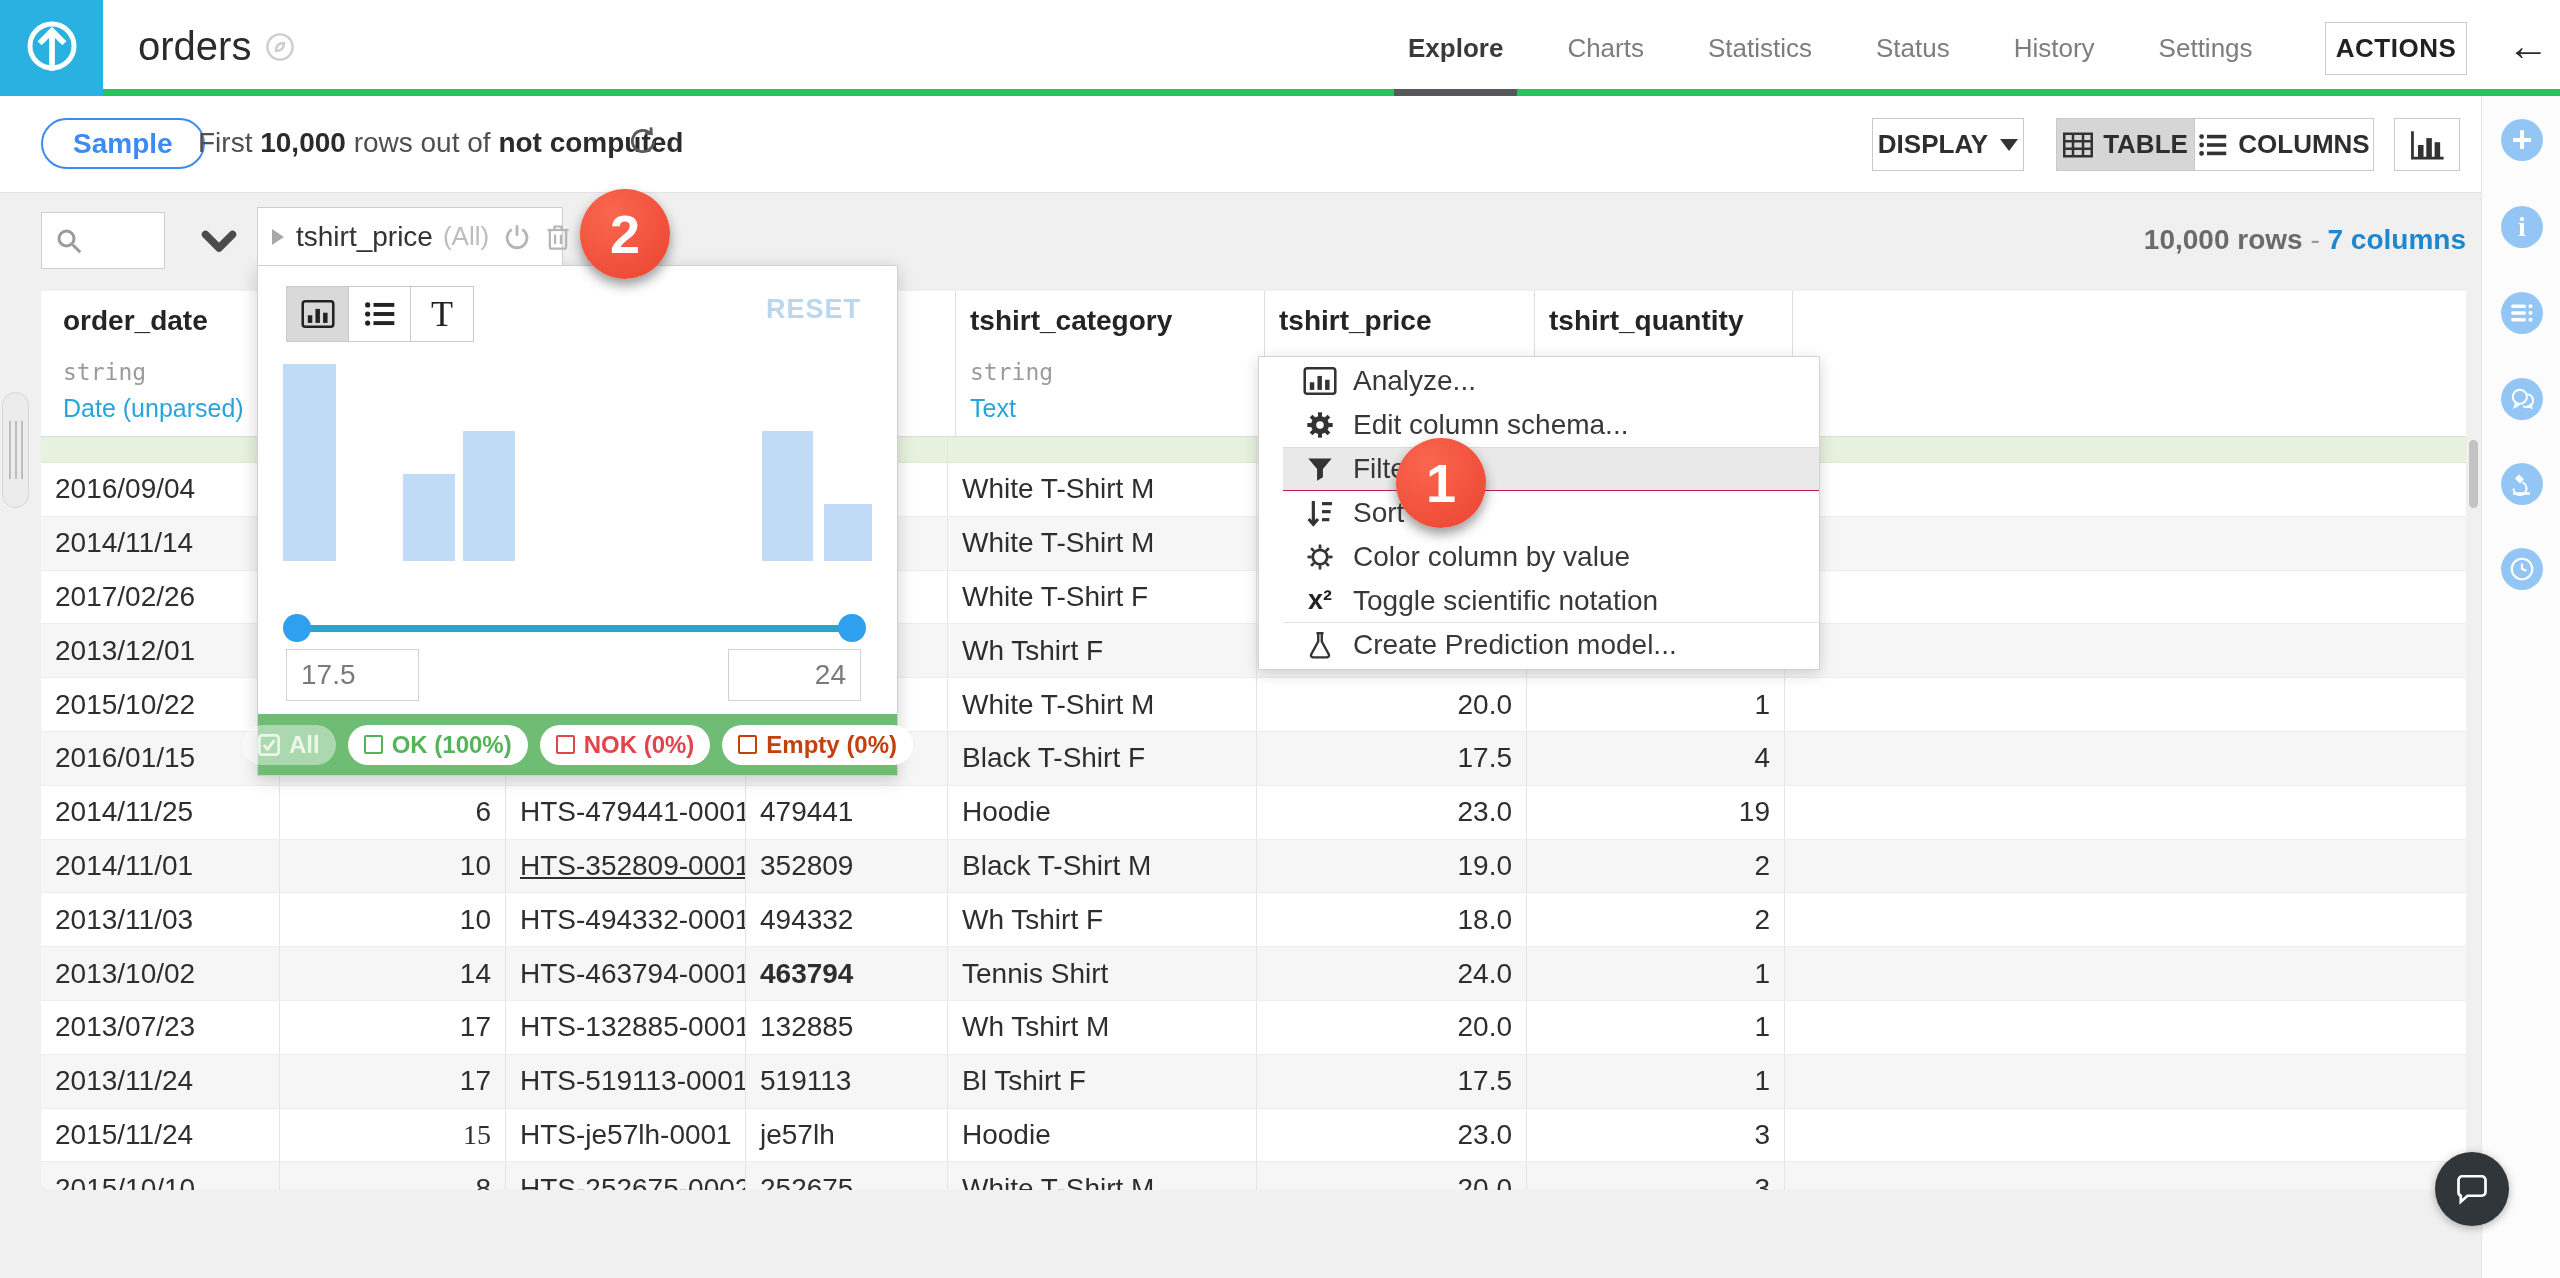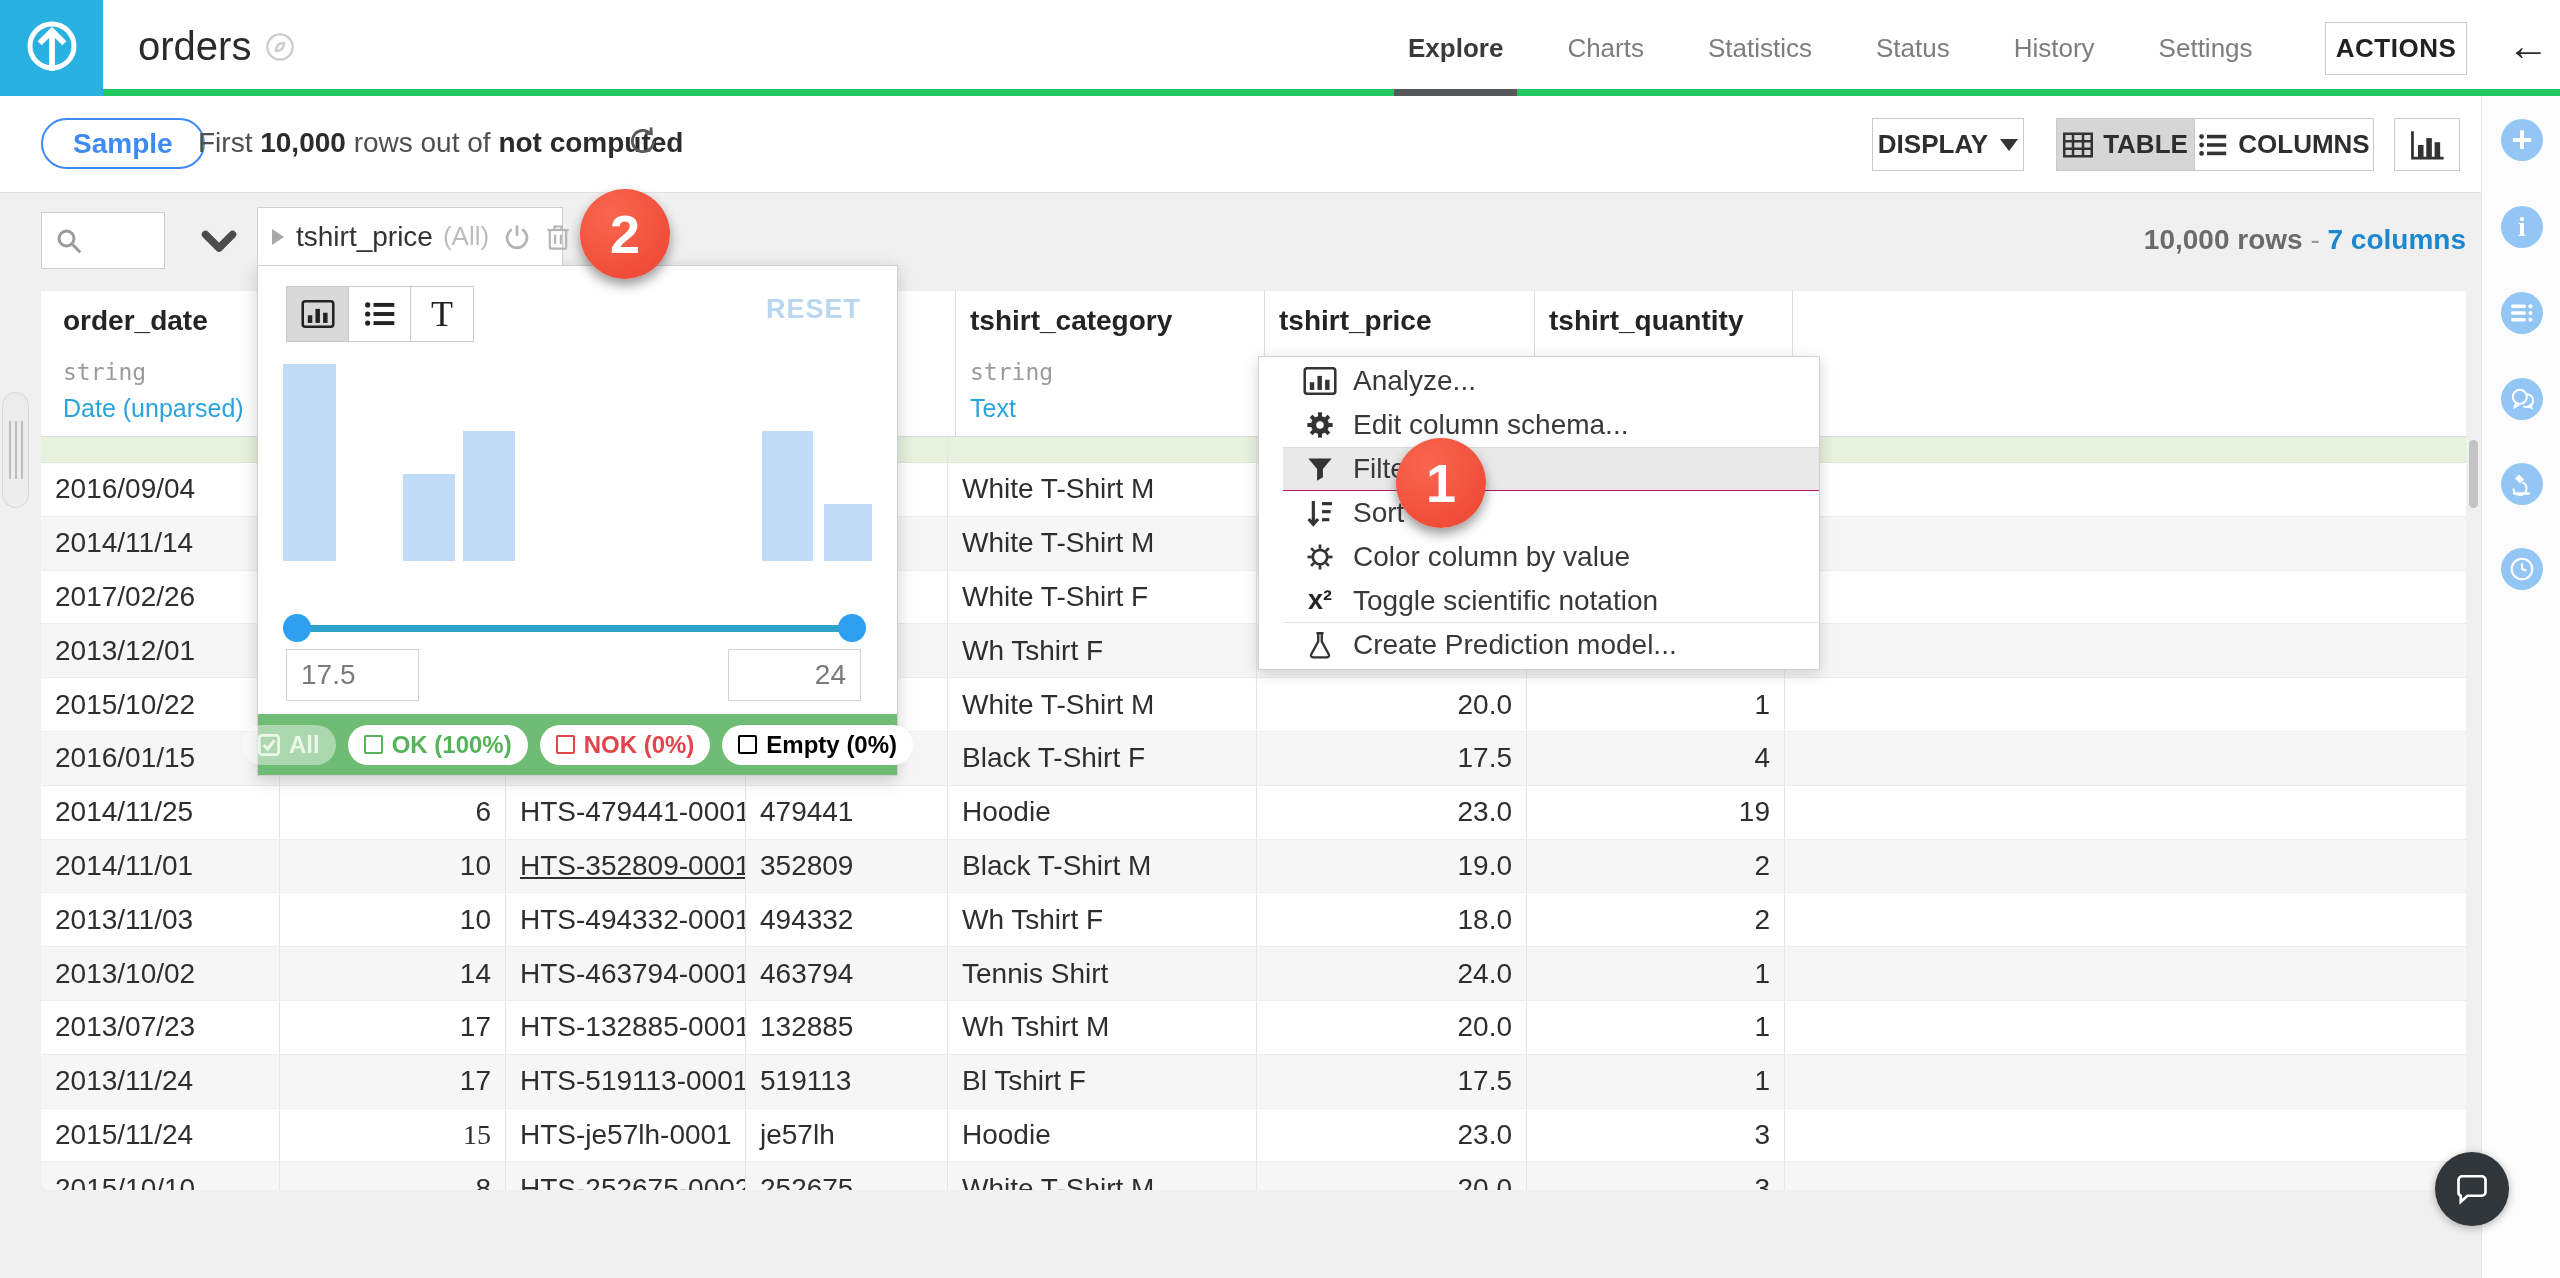--- a/index.html
+++ b/index.html
@@ -97,21 +97,21 @@
   .handle.min { left:-3px; } .handle.max { right:-3px; }
   .rng { position:absolute; top:383px; width:133px; height:52px; border:1px solid #d2d2d2; background:#fff;
          font-size:28px; color:#7a7a7a; font-family:"Liberation Sans", sans-serif; padding:0 14px; outline:none; }
   .rng.min { left:28px; text-align:left; } .rng.max { right:36px; text-align:right; }
   .validity { position:absolute; left:0; bottom:0; width:100%; height:61px; background:#6fbc74;
               display:flex; align-items:center; justify-content:center; gap:12px; }
   .vpill { height:40px; border-radius:20px; background:#fff; display:flex; align-items:center; gap:9px; padding:0 16px;
            font-size:24px; font-weight:700; white-space:nowrap; }
   .vpill .cb { width:19px; height:19px; border:2.5px solid currentColor; border-radius:2px; background:#fff; }
   .vpill.all { background:rgba(255,255,255,.42); color:#ecf7e9; }
-  .vpill.ok { color:#55b45a; } .vpill.nok { color:#e2444b; } .vpill.empty { color:#000000; }
+  .vpill.ok { color:#55b45a; } .vpill.nok { color:#e2444b; } .vpill.empty { color:#c2410c; }
 
   
   .context-menu { position:absolute; left:1258px; top:356px; width:562px; background:#fff; border:1px solid #d2d2d2;
                   box-shadow:0 4px 14px rgba(0,0,0,.16); z-index:15; padding:2px 0; }
   .mi { height:44px; display:flex; align-items:center; padding:0 18px; gap:14px; font-size:28px; color:#383838; white-space:nowrap;margin-left:24px; }
   .mi .ic { width:38px; display:flex; justify-content:center; align-items:center; }
   .mi.hl { background:#e9e9e9; border-top:1px solid #dcdcdc; border-bottom:1px solid #be185d; }
   .mi.div-after { border-bottom:1px solid #e2e2e2; }
   .x2 { font-weight:700; font-size:27px; color:#222; }
 
@@ -396,21 +396,21 @@
           <div class="td" style="width: 240px;">HTS-494332-0001</div>
           <div class="td" style="width: 202px;">494332</div>
           <div class="td" style="width: 309px;">Wh Tshirt F</div>
           <div class="td num" style="width: 270px;">18.0</div>
           <div class="td num" style="width: 258px;">2</div>
         </div>
         <div class="tr alt">
           <div class="td" style="width: 239px;">2013/10/02</div>
           <div class="td num" style="width: 226px;">14</div>
           <div class="td" style="width: 240px;">HTS-463794-0001</div>
-          <div class="td" style="width: 202px;">463794</div>
+          <div class="td" style="width: 202px; font-weight: bold;">463794</div>
           <div class="td" style="width: 309px;">Tennis Shirt</div>
           <div class="td num" style="width: 270px;">24.0</div>
           <div class="td num" style="width: 258px;">1</div>
         </div>
         <div class="tr">
           <div class="td" style="width: 239px;">2013/07/23</div>
           <div class="td num" style="width: 226px;">17</div>
           <div class="td" style="width: 240px;">HTS-132885-0001</div>
           <div class="td" style="width: 202px;">132885</div>
           <div class="td" style="width: 309px;">Wh Tshirt M</div>

